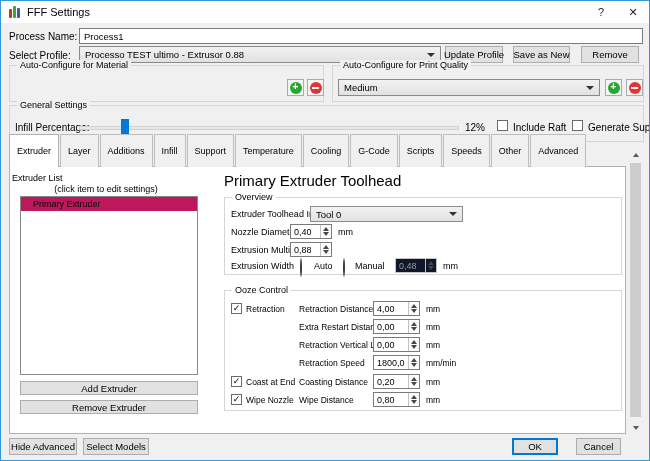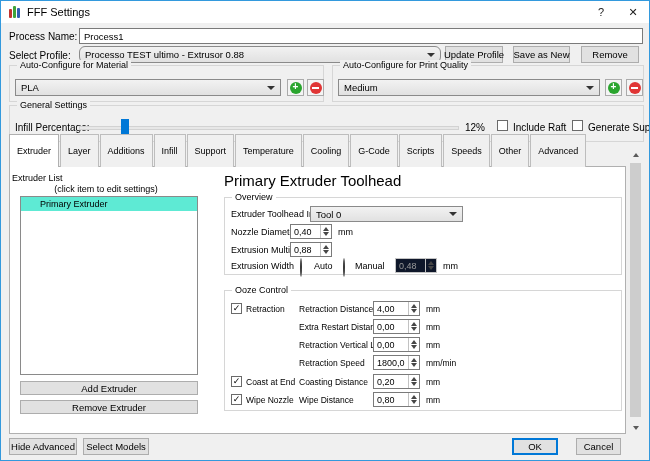--- a/index.html
+++ b/index.html
@@ -74,22 +74,22 @@
               align-items:flex-end; z-index:3; }
   .tab { height:17px; background:#f0f0f0; border:1px solid #bdbdbd; border-bottom:none;
          font-size:9px; display:flex; align-items:center; padding:16px 7px;
          margin-right:1px; white-space:nowrap; }
   .tab.active { height:19px; background:#fff; border:1px solid #b0b0b0; border-bottom:none; }
 
   .panel { position:absolute; left:8px; top:165px; width:617px; height:268px;
            background:#fff; border:1px solid #b0b0b0; z-index:2; }
 
   .listbox { position:absolute; background:#fff; border:1px solid #8a8a8a; }
-  .listitem { height:14px; background:#5eead4; font-size:9px; display:flex;
-              align-items:center; padding-left:19px; }
+  .listitem { height:14px; background:#be185d; font-size:9px; display:flex;
+              align-items:center; padding-left:12px; }
   .heading { font-size:15px; white-space:nowrap; }
 
   
   .sb { position:absolute; left:628px; top:148px; width:13px; height:285px; background:#f0f0f0; }
   .sb .up, .sb .dn { position:absolute; left:0; width:13px; height:12px; display:flex;
                      align-items:center; justify-content:center; }
   .sb .up { top:0; } .sb .dn { bottom:0; }
   .sb .thumb { position:absolute; left:1px; top:14px; width:11px; height:254px; background:#cdcdcd; }
 </style>
 </head>
@@ -107,34 +107,30 @@
     <span class="tb-btns">
       <span class="tb-btn">?</span>
       <span class="tb-btn">✕</span>
     </span>
   </div>
 
   <span class="a lbl" style="left:8px; top:30px;">Process Name:</span>
   <div class="a field" style="left:78px; top:27px; width:564px; height:16px;">Process1</div>
 
   <span class="a lbl" style="left:8px; top:49px;">Select Profile:</span>
-  <div class="a combo" style="left:78px; top:45px; width:362px; height:17px;border-radius:6px;">
+  <div class="a combo" style="left:78px; top:45px; width:362px; height:17px;">
     <span>Processo TEST ultimo - Extrusor 0.88</span>
     <span class="carrow"></span>
   </div>
   <div class="a btn" style="left:444px; top:45px; width:58px; height:17px;">Update Profile</div>
   <div class="a btn" style="left:512px; top:45px; width:57px; height:17px;">Save as New</div>
   <div class="a btn" style="left:580px; top:45px; width:58px; height:17px;">Remove</div>
 
   <div class="grp" style="left:8px; top:64px; width:315px; height:37px;">
     <span class="grp-legend">Auto-Configure for Material</span>
-  </div>
-  <div class="a combo" style="left:14px; top:78px; width:266px; height:17px;">
-    <span>PLA</span>
-    <span class="carrow"></span>
   </div>
   <div class="a iconbtn" style="left:286px; top:78px;">
       <span class="circ green"></span>
     </div>
   <div class="a iconbtn" style="left:306px; top:78px;">
       <span class="circ red"></span>
     </div>
 
   <div class="grp" style="left:331px; top:64px; width:312px; height:37px;">
     <span class="grp-legend">Auto-Configure for Print Quality</span>

